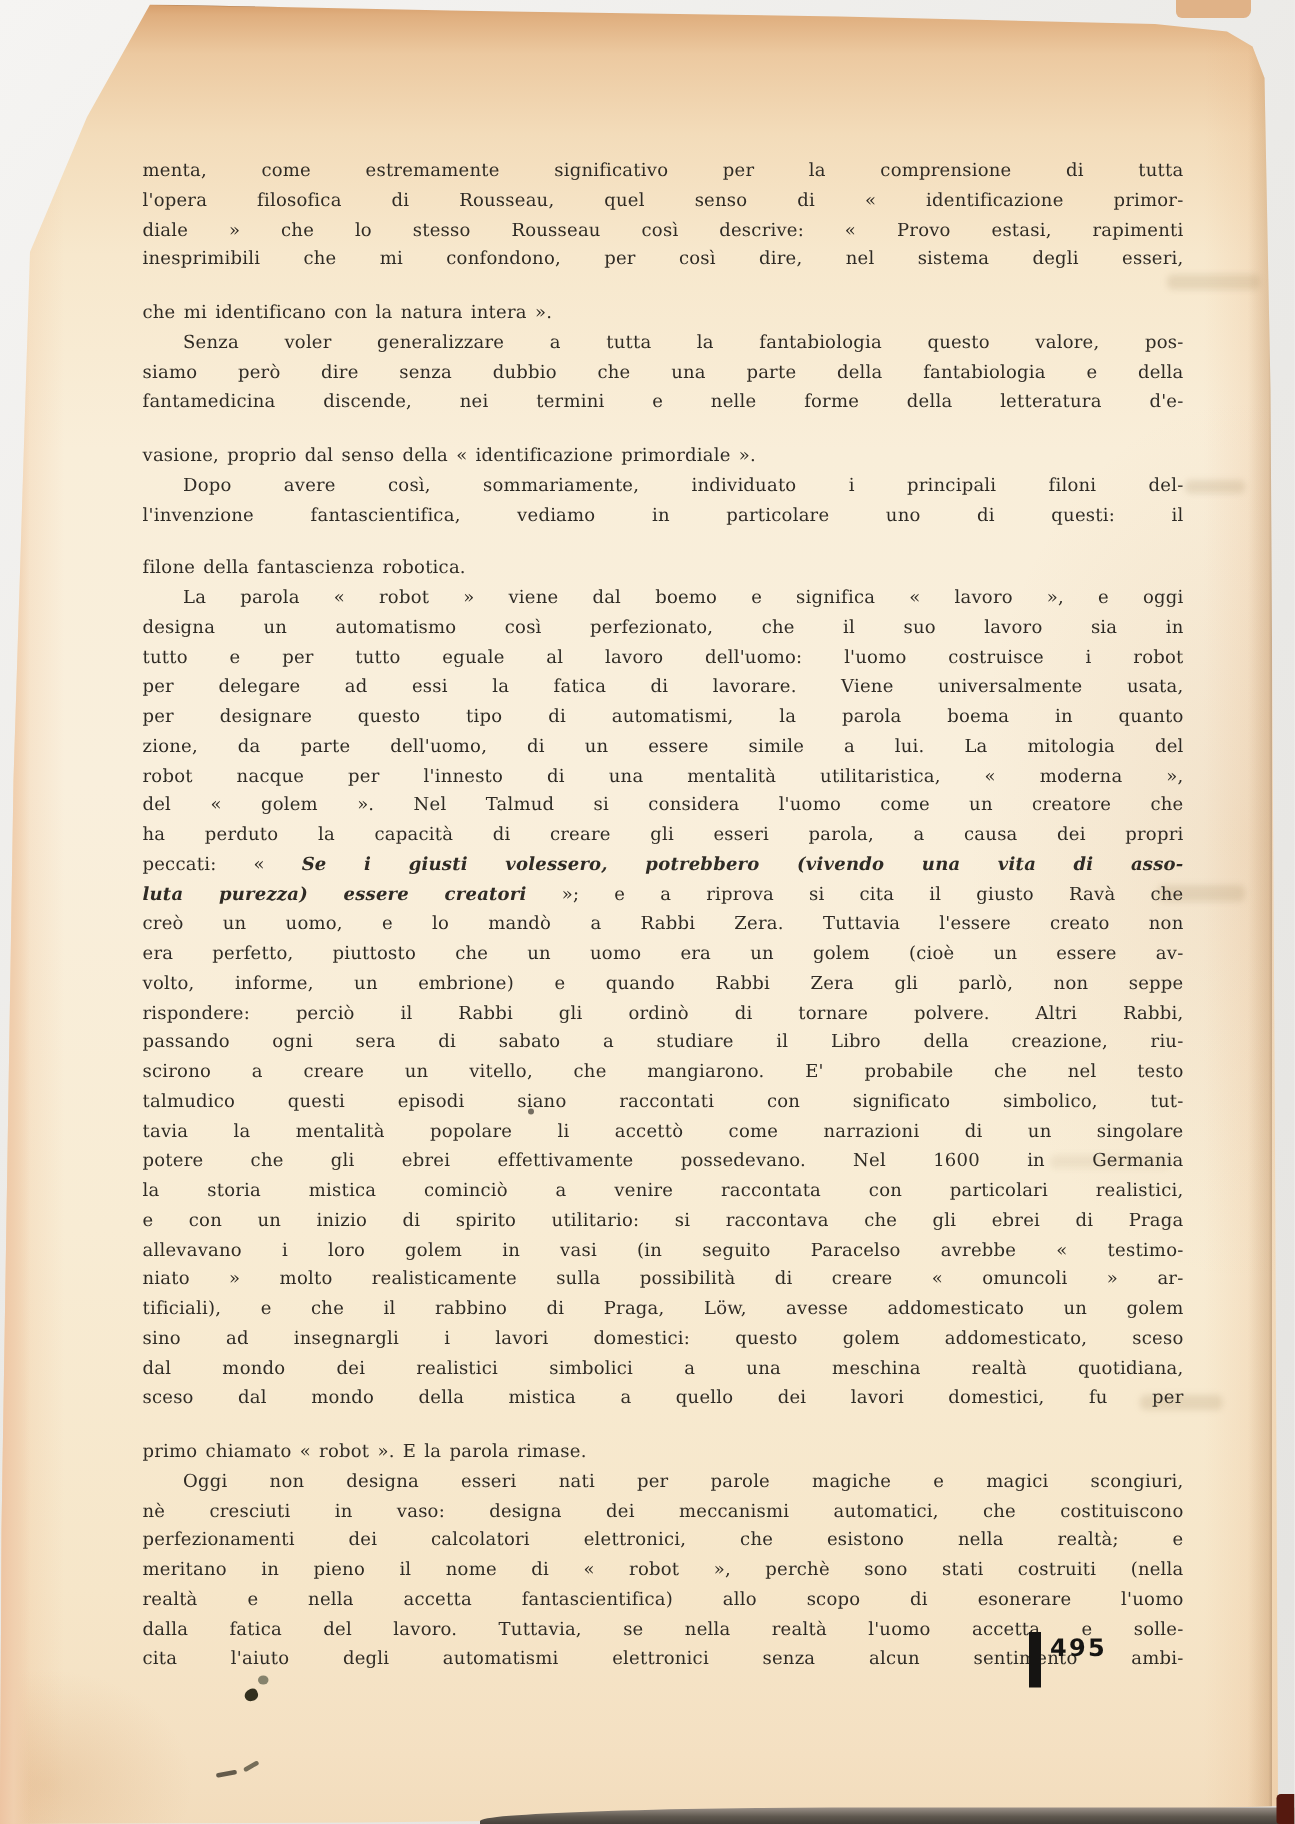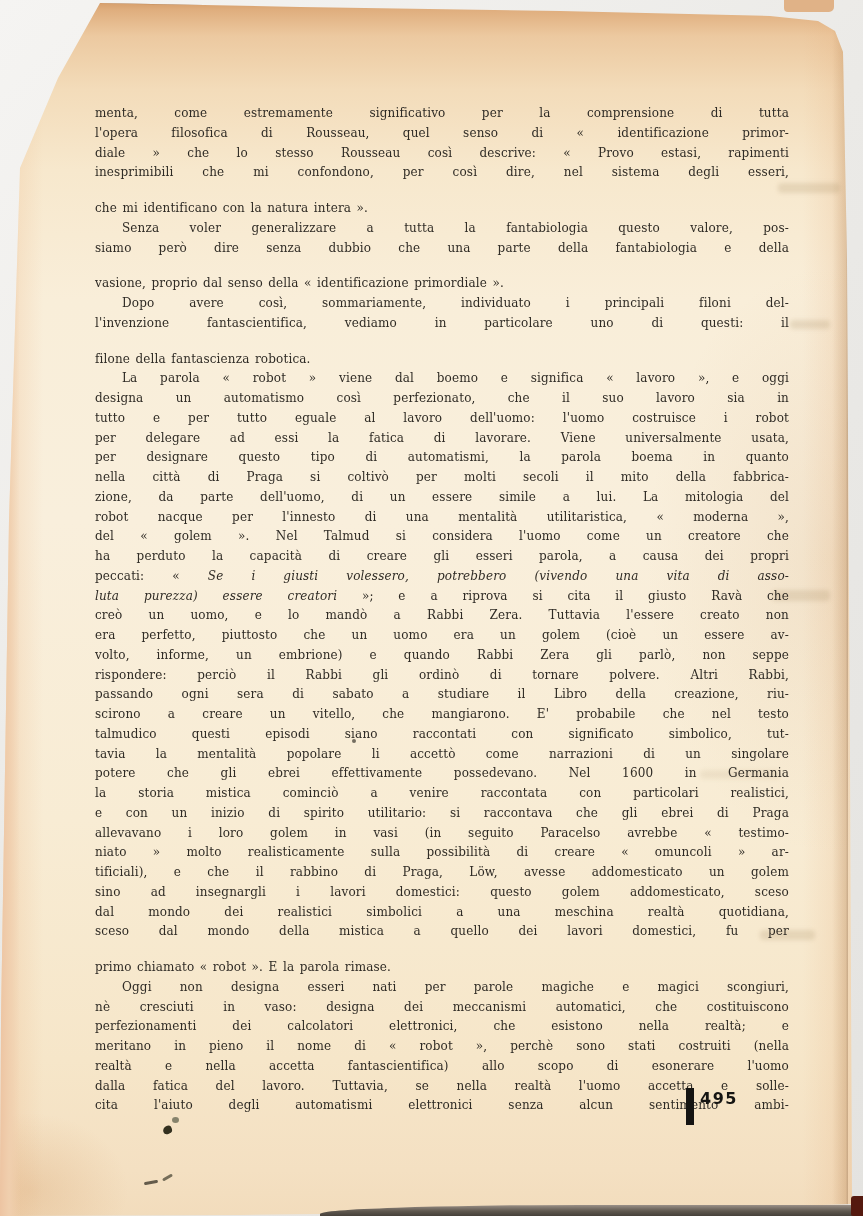--- a/index.html
+++ b/index.html
@@ -56,21 +56,21 @@
   }
   
   .text-block{
     position:absolute;left:95px;top:104px;width:694px;
     color:#2f2b25;font-size:12px;line-height:19.75px;
     letter-spacing:0.15px;word-spacing:1.5px;
   }
   .line{text-align:justify;text-align-last:justify;height:19.75px;}
   .line.flush{text-align-last:left;margin-top:16px;}
   .para.indent .line:first-child{text-indent:27px;}
-  .it{font-style:italic;}
+  .it{font-style:italic;font-weight:bold;}
   
   .folio-bar{position:absolute;left:686px;top:1088px;width:8px;height:37px;background:#151412;}
   .folio-num{
     position:absolute;left:700px;top:1089px;
     font-family:"DejaVu Sans", sans-serif;font-weight:700;font-size:16px;
     letter-spacing:1.5px;color:#161513;
   }
   
   .speck1{position:absolute;left:172px;top:1117px;width:7px;height:6px;background:#6a6a55;border-radius:50%;opacity:.8;}
   .speck2{position:absolute;left:163px;top:1126px;width:9px;height:8px;background:#33301f;border-radius:60% 40% 50% 50%;transform:rotate(-20deg);}
@@ -106,34 +106,34 @@
         <div class="para">
           <div class="line"><span>menta, come estremamente significativo per la comprensione di tutta</span></div>
           <div class="line"><span>l'opera filosofica di Rousseau, quel senso di « identificazione primor-</span></div>
           <div class="line"><span>diale » che lo stesso Rousseau così descrive: « Provo estasi, rapimenti</span></div>
           <div class="line"><span>inesprimibili che mi confondono, per così dire, nel sistema degli esseri,</span></div>
           <div class="line flush"><span>che mi identificano con la natura intera ».</span></div>
         </div>
         <div class="para indent">
           <div class="line"><span>Senza voler generalizzare a tutta la fantabiologia questo valore, pos-</span></div>
           <div class="line"><span>siamo però dire senza dubbio che una parte della fantabiologia e della</span></div>
+          <div class="line"><span>fantamedicina discende, nei termini e nelle forme della letteratura d'e-</span></div>
           <div class="line flush"><span>vasione, proprio dal senso della « identificazione primordiale ».</span></div>
         </div>
         <div class="para indent">
           <div class="line"><span>Dopo avere così, sommariamente, individuato i principali filoni del-</span></div>
           <div class="line"><span>l'invenzione fantascientifica, vediamo in particolare uno di questi: il</span></div>
           <div class="line flush"><span>filone della fantascienza robotica.</span></div>
         </div>
         <div class="para indent">
           <div class="line"><span>La parola « robot » viene dal boemo e significa « lavoro », e oggi</span></div>
           <div class="line"><span>designa un automatismo così perfezionato, che il suo lavoro sia in</span></div>
           <div class="line"><span>tutto e per tutto eguale al lavoro dell'uomo: l'uomo costruisce i robot</span></div>
           <div class="line"><span>per delegare ad essi la fatica di lavorare. Viene universalmente usata,</span></div>
           <div class="line"><span>per designare questo tipo di automatismi, la parola boema in quanto</span></div>
-          <div class="line"><span>nella città di Praga si coltivò per molti secoli il mito della fabbrica-</span></div>
           <div class="line"><span>zione, da parte dell'uomo, di un essere simile a lui. La mitologia del</span></div>
           <div class="line"><span>robot nacque per l'innesto di una mentalità utilitaristica, « moderna »,</span></div>
           <div class="line"><span>del « golem ». Nel Talmud si considera l'uomo come un creatore che</span></div>
           <div class="line"><span>ha perduto la capacità di creare gli esseri parola, a causa dei propri</span></div>
           <div class="line"><span>peccati: « </span><span class="it">Se i giusti volessero, potrebbero (vivendo una vita di asso-</span></div>
           <div class="line"><span class="it">luta purezza) essere creatori</span><span> »; e a riprova si cita il giusto Ravà che</span></div>
           <div class="line"><span>creò un uomo, e lo mandò a Rabbi Zera. Tuttavia l'essere creato non</span></div>
           <div class="line"><span>era perfetto, piuttosto che un uomo era un golem (cioè un essere av-</span></div>
           <div class="line"><span>volto, informe, un embrione) e quando Rabbi Zera gli parlò, non seppe</span></div>
           <div class="line"><span>rispondere: perciò il Rabbi gli ordinò di tornare polvere. Altri Rabbi,</span></div>

